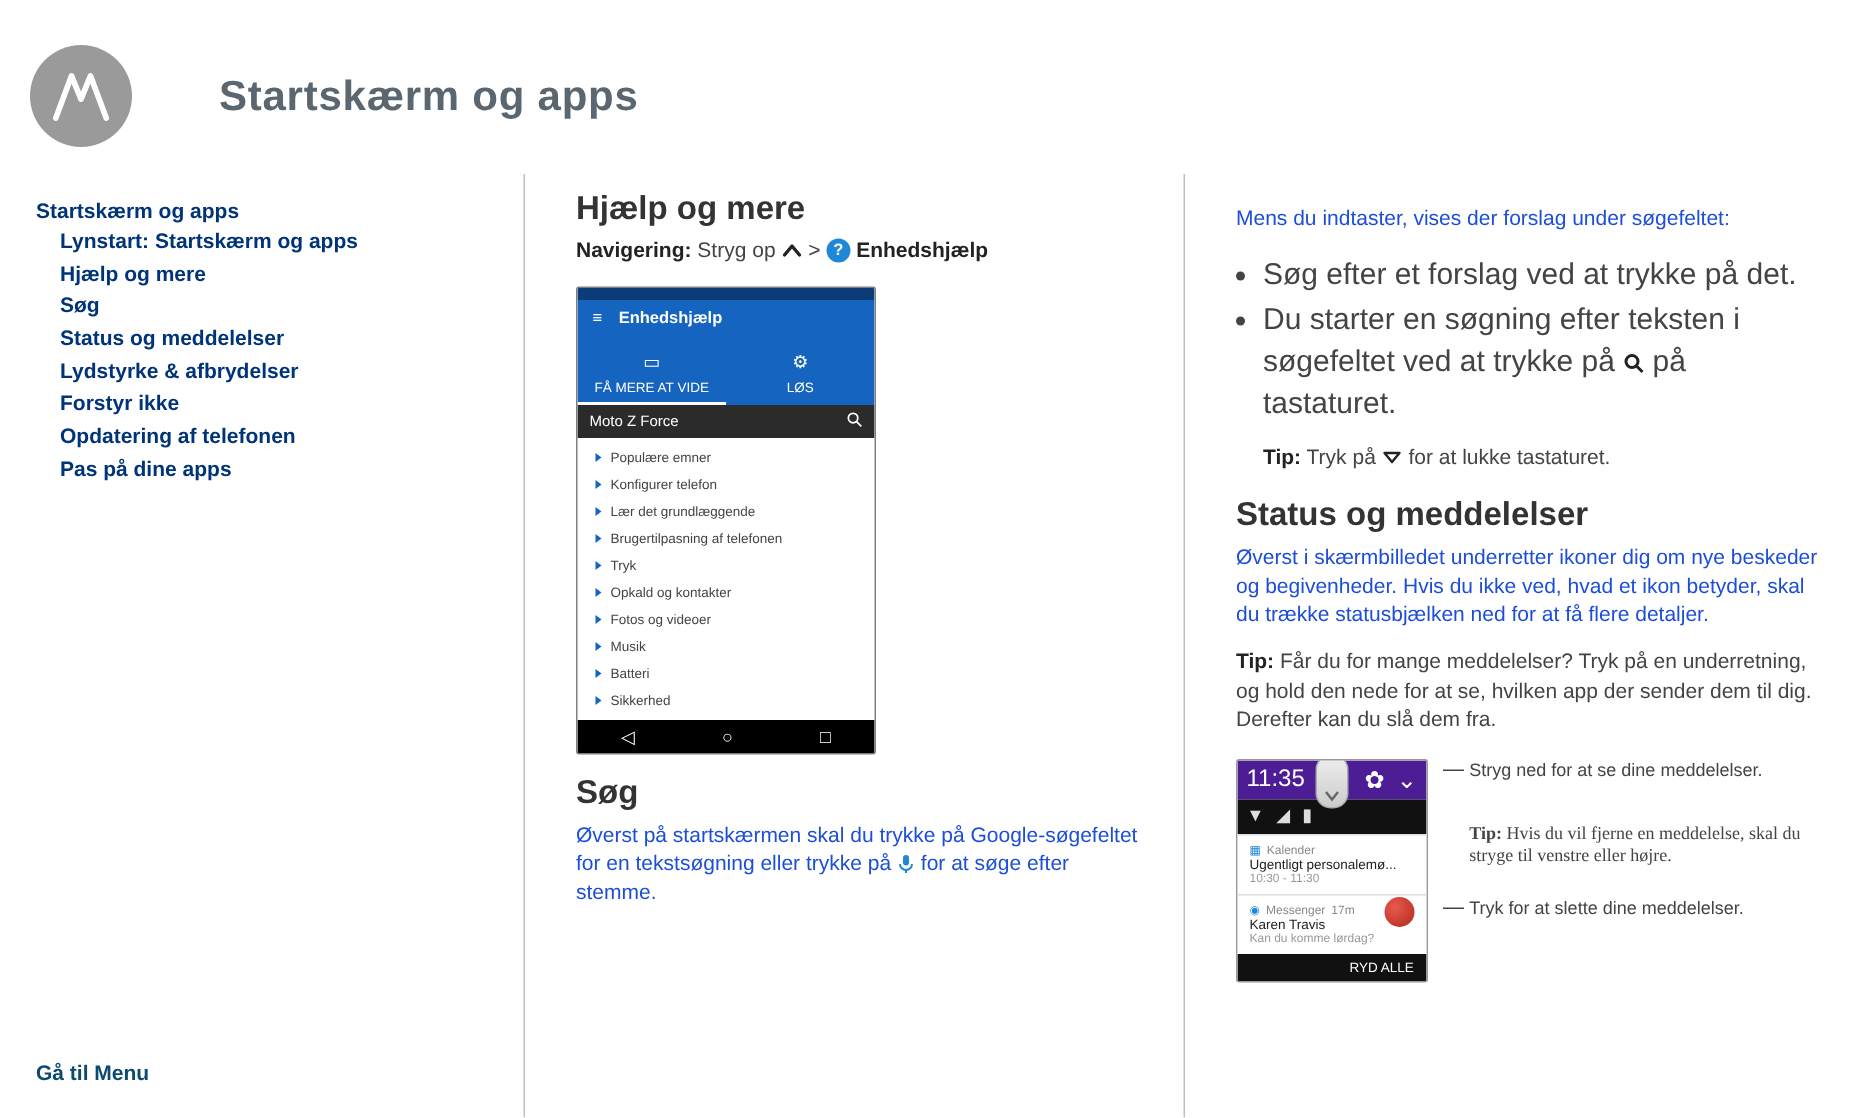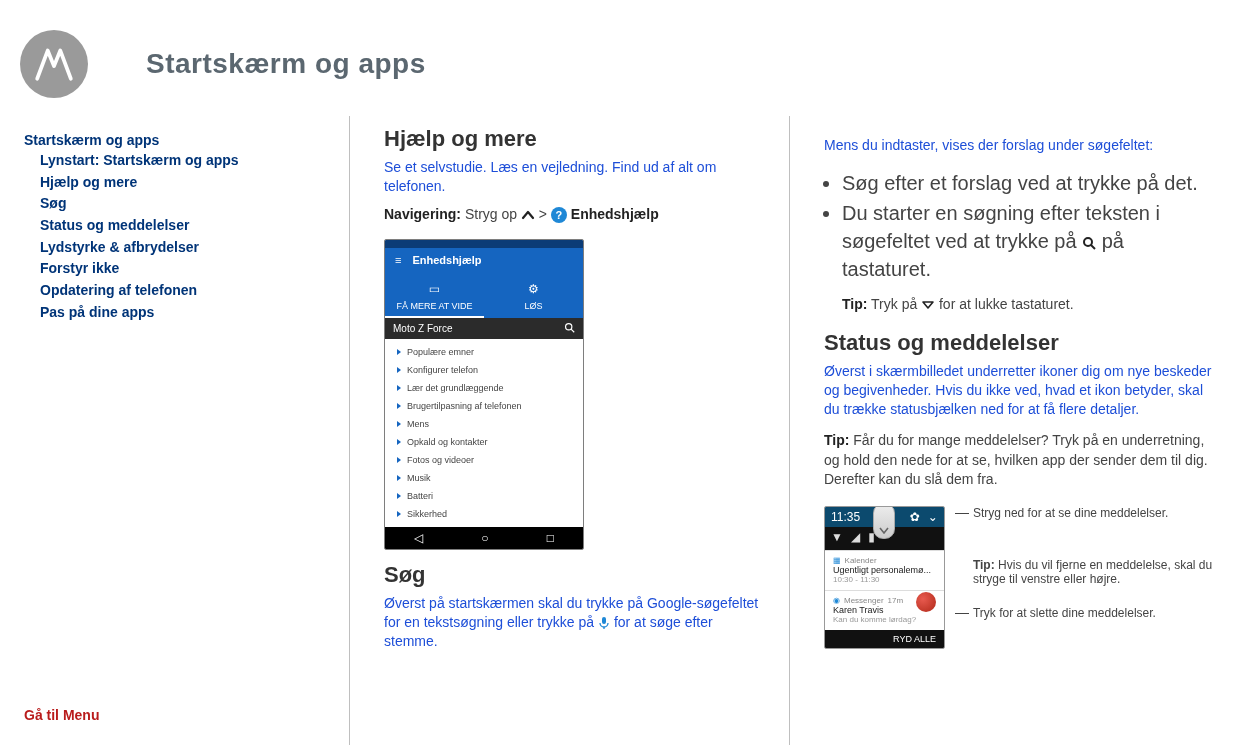--- a/index.html
+++ b/index.html
@@ -79,21 +79,21 @@
     padding: 0 0 0 16px;
   }
   .nav-list li a {
     color: #003478;
     font-weight: bold;
     text-decoration: none;
     line-height: 1.55;
     font-size: 14px;
   }
   .menu-link {
-    color: #b91c1c;
+    color: #0c4a6e;
     font-weight: bold;
     text-decoration: none;
     font-size: 14px;
     margin-bottom: 12px;
   }
   
   h2.section-title {
     font-size: 22px;
     font-weight: 600;
     color: #333;
@@ -154,22 +154,22 @@
   .phone-navbar span { color:#fff; font-size:12px; line-height:1; }
   
   .annot-wrap {
     display:flex; align-items:flex-start; gap:10px; margin:8px 0;
   }
   .notif {
     width:190px; border:1px solid #999; border-radius:2px;
     background:#fafafa; font-size:9px; overflow:hidden; position:relative;
   }
   .notif-status {
-    background:#0c4a6e; color:#fff; display:flex; justify-content:space-between;
-    align-items:center; padding:3px 6px; font-size:12px;
+    background:#4c1d95; color:#fff; display:flex; justify-content:space-between;
+    align-items:center; padding:3px 6px; font-size:16px;
   }
   .notif-status .right-ico { display:flex; gap:8px; align-items:center; }
   .notif-icons { background:#111; color:#ddd; padding:3px 6px 6px 6px; display:flex; gap:8px; font-size:12px; }
   .notif-card {
     background:#fff; margin:0; border-top:1px solid #ddd;
     padding:5px 8px 6px 8px;
   }
   .notif-card .app { color:#888; font-size:8px; display:flex; align-items:center; gap:4px;}
   .notif-card .title { font-size:9px; color:#222; }
   .notif-card .sub { color:#999; font-size:8px; }
@@ -224,21 +224,20 @@
           <li><a href="#">Forstyr ikke</a></li>
           <li><a href="#">Opdatering af telefonen</a></li>
           <li><a href="#">Pas på dine apps</a></li>
         </ul>
       </div>
       <a href="#" class="menu-link">Gå til Menu</a>
     </div>
 
     <div class="col col-mid">
       <h2 class="section-title">Hjælp og mere</h2>
-      <p class="body">Se et selvstudie. Læs en vejledning. Find ud af alt om telefonen.</p>
 
       <p class="nav-path">
         <b>Navigering:</b>
         <span>Stryg op</span>
         <span class="ico ico-chevup">
           <svg width="14" height="12" viewBox="0 0 14 12">
               <path d="M2 9 L7 3 L12 9" stroke="#222" stroke-width="2.2" fill="none" stroke-linecap="round" stroke-linejoin="round"></path>
             </svg>
         </span>
         <span>&gt;</span>
@@ -269,21 +268,21 @@
                 <circle cx="6" cy="6" r="4" stroke="#fff" stroke-width="1.5" fill="none"></circle>
                 <line x1="9" y1="9" x2="13" y2="13" stroke="#fff" stroke-width="1.5"></line>
               </svg>
           </span>
         </div>
         <div class="phone-list">
           <div>Populære emner</div>
           <div>Konfigurer telefon</div>
           <div>Lær det grundlæggende</div>
           <div>Brugertilpasning af telefonen</div>
-          <div>Mens</div>
+          <div>Tryk</div>
           <div>Opkald og kontakter</div>
           <div>Fotos og videoer</div>
           <div>Musik</div>
           <div>Batteri</div>
           <div>Sikkerhed</div>
         </div>
         <div class="phone-navbar">
           <span>◁</span>
           <span>○</span>
           <span>□</span>
@@ -375,21 +374,21 @@
             <div class="sub">Kan du komme lørdag?</div>
           </div>
           <div class="notif-clear">RYD ALLE</div>
         </div>
 
         <div class="annot-list">
           <div class="annot">
             <span class="annot-line"></span>
             <span>Stryg ned for at se dine meddelelser.</span>
           </div>
-          <div class="annot" style="margin-top:18px;">
+          <div class="annot" style="margin-top:8px;font-family:Liberation Serif, serif;">
             <span style="width:14px; flex:0 0 14px;"></span>
             <span>
               <b>Tip:</b>
               <span>Hvis du vil fjerne en meddelelse, skal du stryge til venstre eller højre.</span>
             </span>
           </div>
           <div class="annot">
             <span class="annot-line"></span>
             <span>Tryk for at slette dine meddelelser.</span>
           </div>

